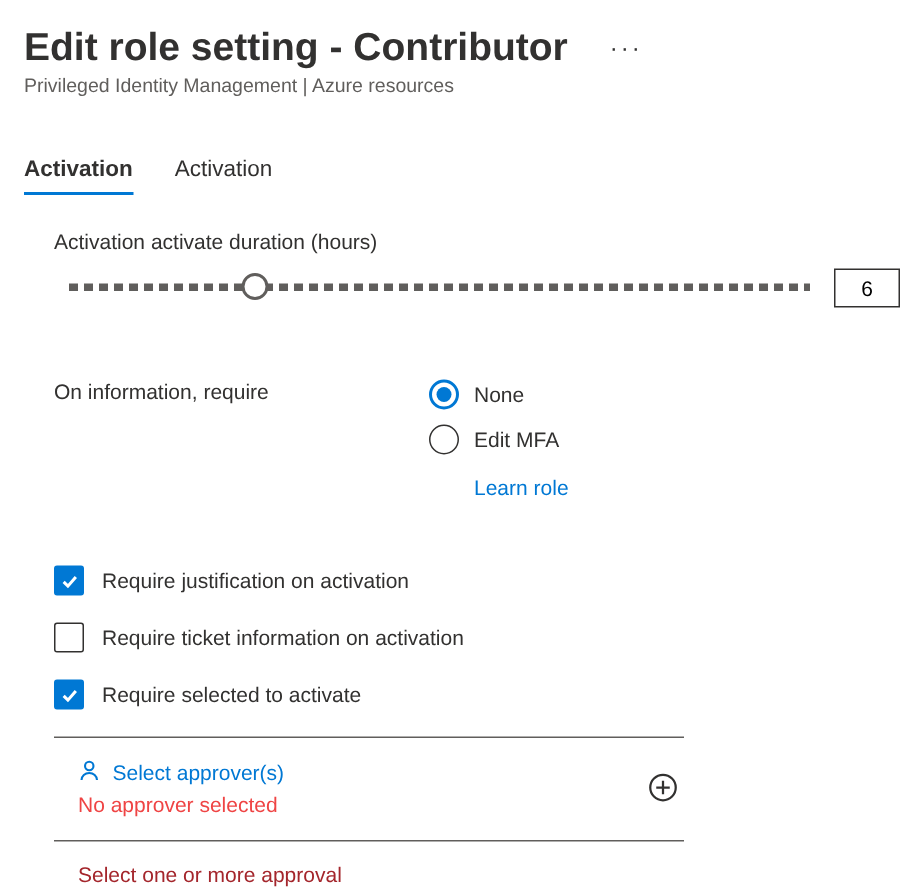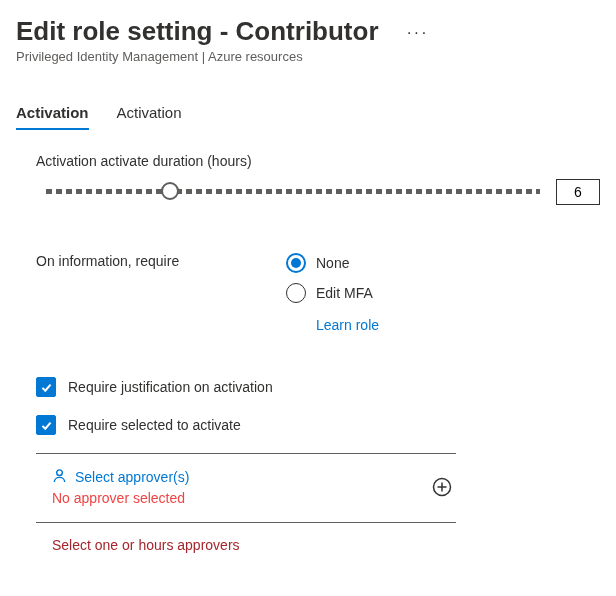--- a/index.html
+++ b/index.html
@@ -268,20 +268,26 @@
 
   <div class="check-row">
     <div class="checkbox checked">
       <svg viewBox="0 0 16 16">
           <polyline points="3,8.5 6.5,12 13,4.5"></polyline>
         </svg>
     </div>
     <span>Require justification on activation</span>
   </div>
 
+  <div class="check-row">
+    <div class="checkbox">
+      
+    </div>
+    <span>Require ticket information on activation</span>
+  </div>
 
   <div class="check-row">
     <div class="checkbox checked">
       <svg viewBox="0 0 16 16">
           <polyline points="3,8.5 6.5,12 13,4.5"></polyline>
         </svg>
     </div>
     <span>Require selected to activate</span>
   </div>
 
@@ -300,15 +306,15 @@
     </div>
     <div class="add-btn">
       <svg viewBox="0 0 20 20">
           <circle cx="10" cy="10" r="8.5"></circle>
           <line x1="10" y1="5.5" x2="10" y2="14.5"></line>
           <line x1="5.5" y1="10" x2="14.5" y2="10"></line>
         </svg>
     </div>
   </div>
 
-  <div class="error">Select one or hours approvers</div>
+  <div class="error">Select one or more approval</div>
 
 </div>
 
 </body></html>

